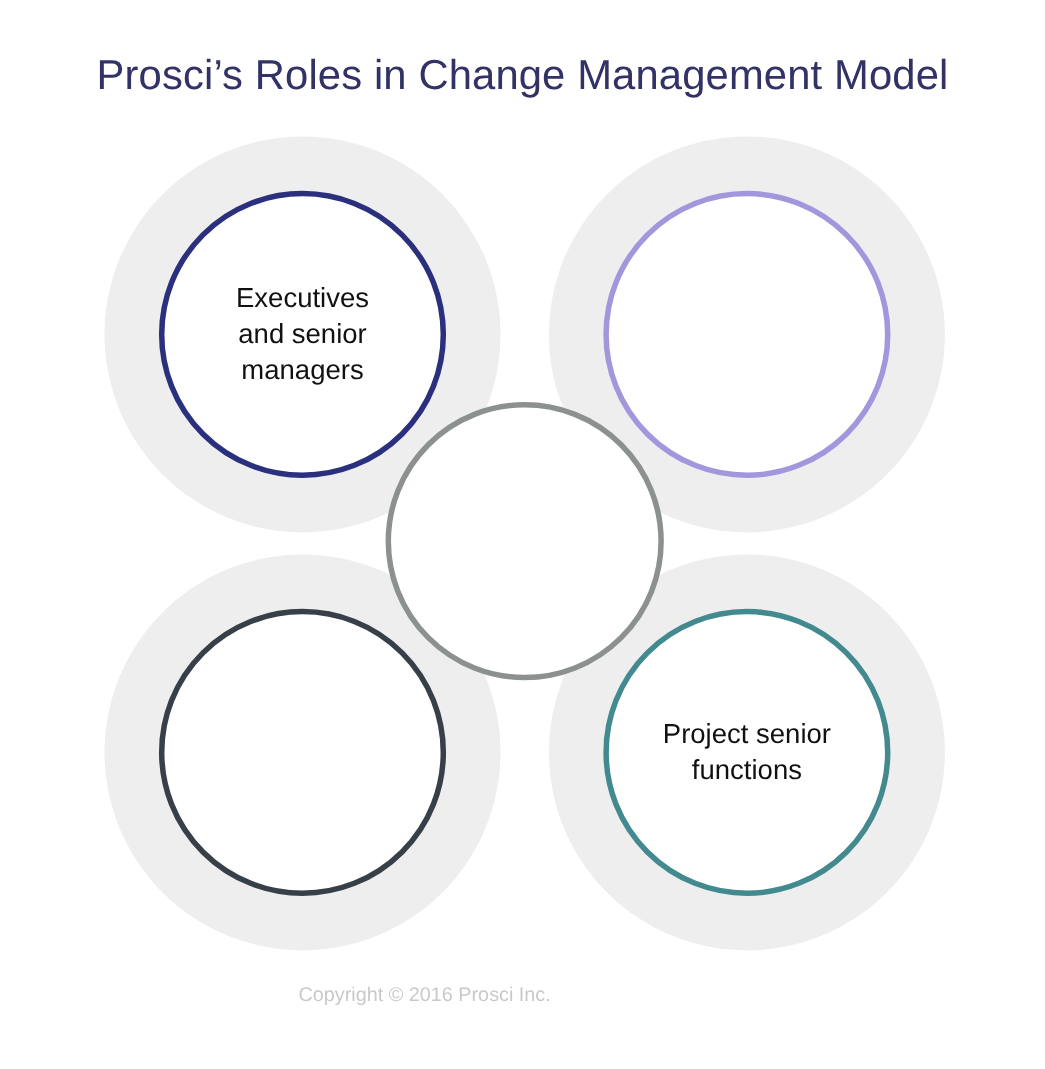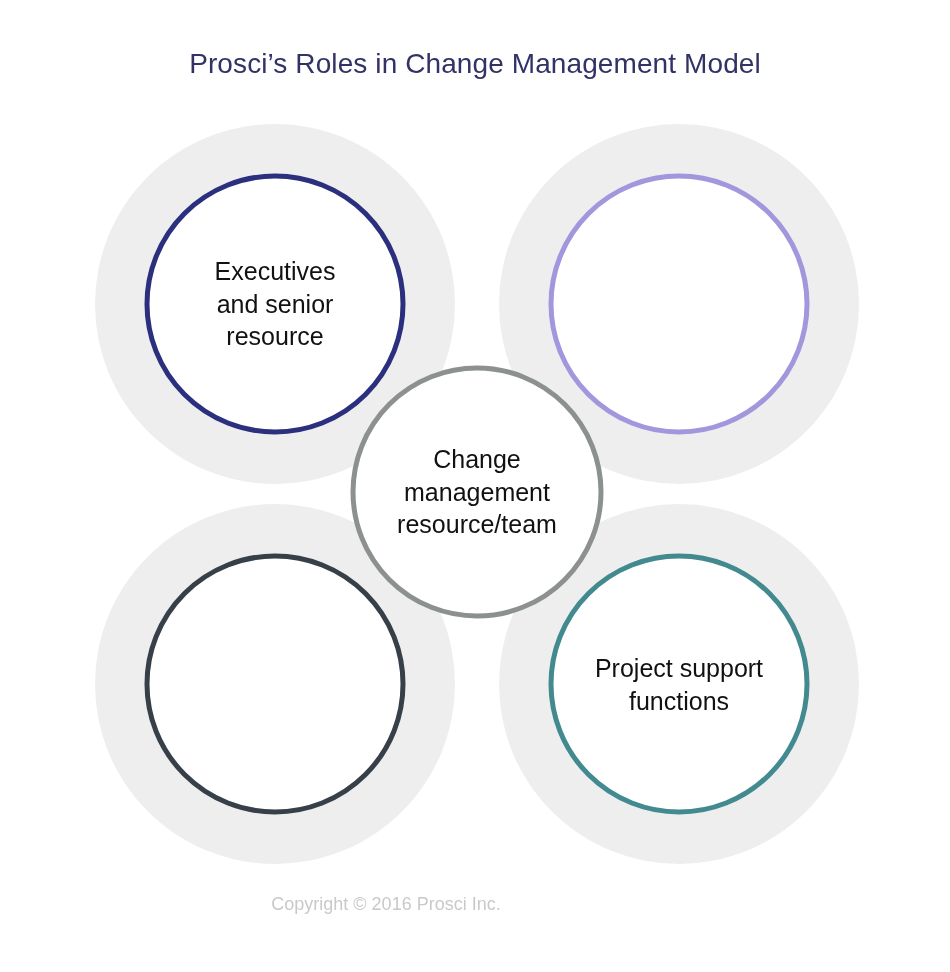--- a/index.html
+++ b/index.html
@@ -19,21 +19,21 @@
     overflow: hidden;
   }
 
   
   .title {
     position: absolute;
     left: 0;
     top: 48px;
     width: 950px;
     text-align: center;
-    font-size: 28px;
+    font-size: 38px;
     font-weight: 400;
     letter-spacing: 0.1px;
     color: #323266;
     white-space: nowrap;
   }
 
   
   .stage {
     position: absolute;
     left: 0;
@@ -99,25 +99,22 @@
         <circle cx="275" cy="684" r="128" fill="#ffffff" stroke="#373f48" stroke-width="5"></circle>
         <circle cx="679" cy="684" r="128" fill="#ffffff" stroke="#428a8f" stroke-width="5"></circle>
       </g>
 
       <circle cx="477" cy="492" r="124" fill="#ffffff" stroke="#8c918f" stroke-width="5"></circle>
     </svg>
   </div>
 
   <div class="node-label" style="left:275px; top:304px; width:230px;">Executives
 and senior
-resource</div>
+managers</div>
 
 
 
-  <div class="node-label" style="left:679px; top:684px; width:232px;">Project support
+  <div class="node-label" style="left:679px; top:684px; width:232px;">Project senior
 functions</div>
 
-  <div class="node-label center-label" style="left:477px; top:492px; width:220px;">Change
-management
-resource/team</div>
 
   <div class="copyright" style="color: rgb(201, 201, 204);">Copyright © 2016 Prosci Inc.</div>
 </div>
 
 </body></html>

